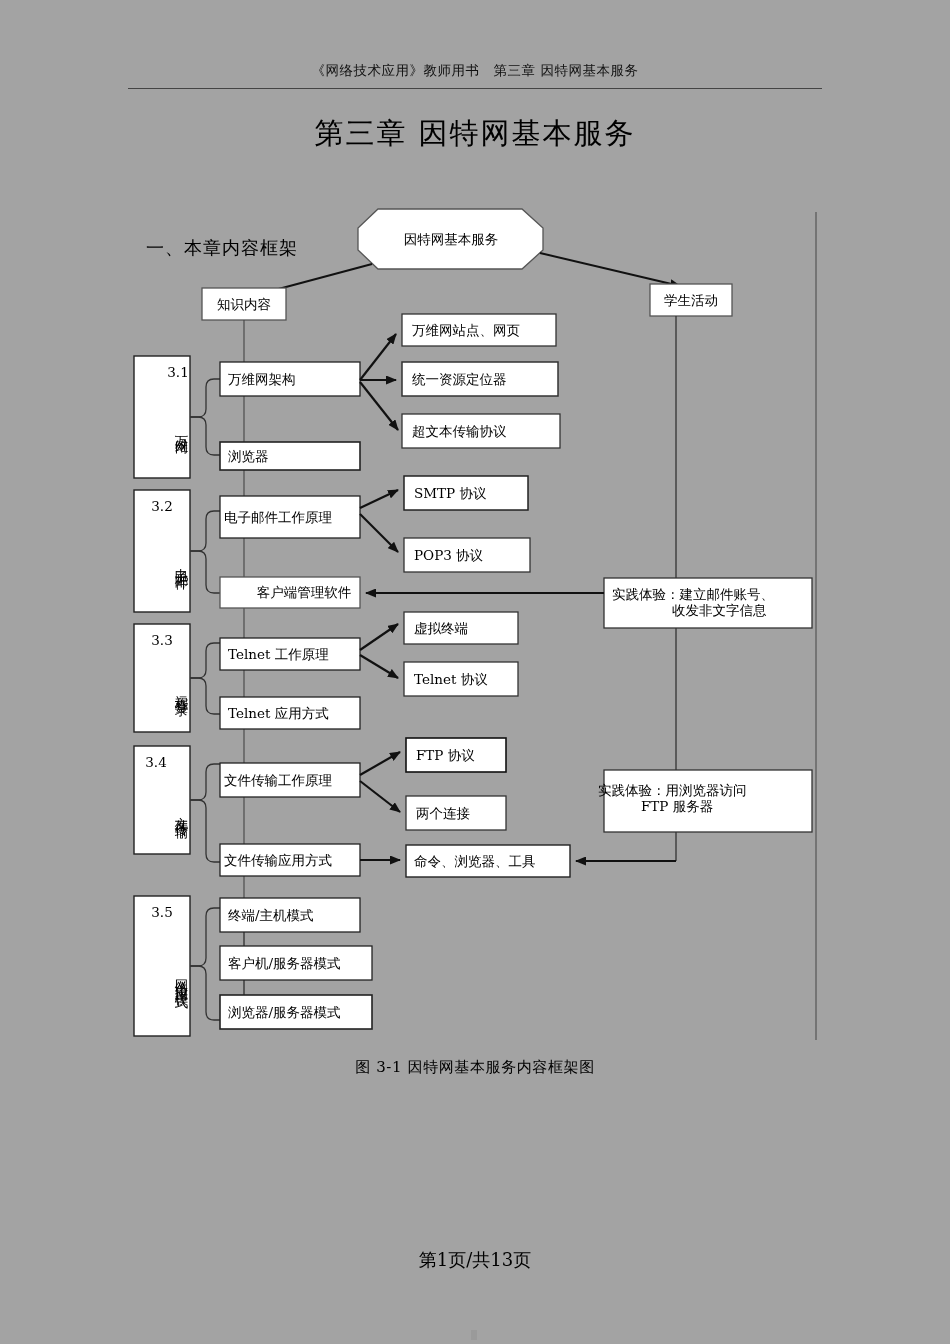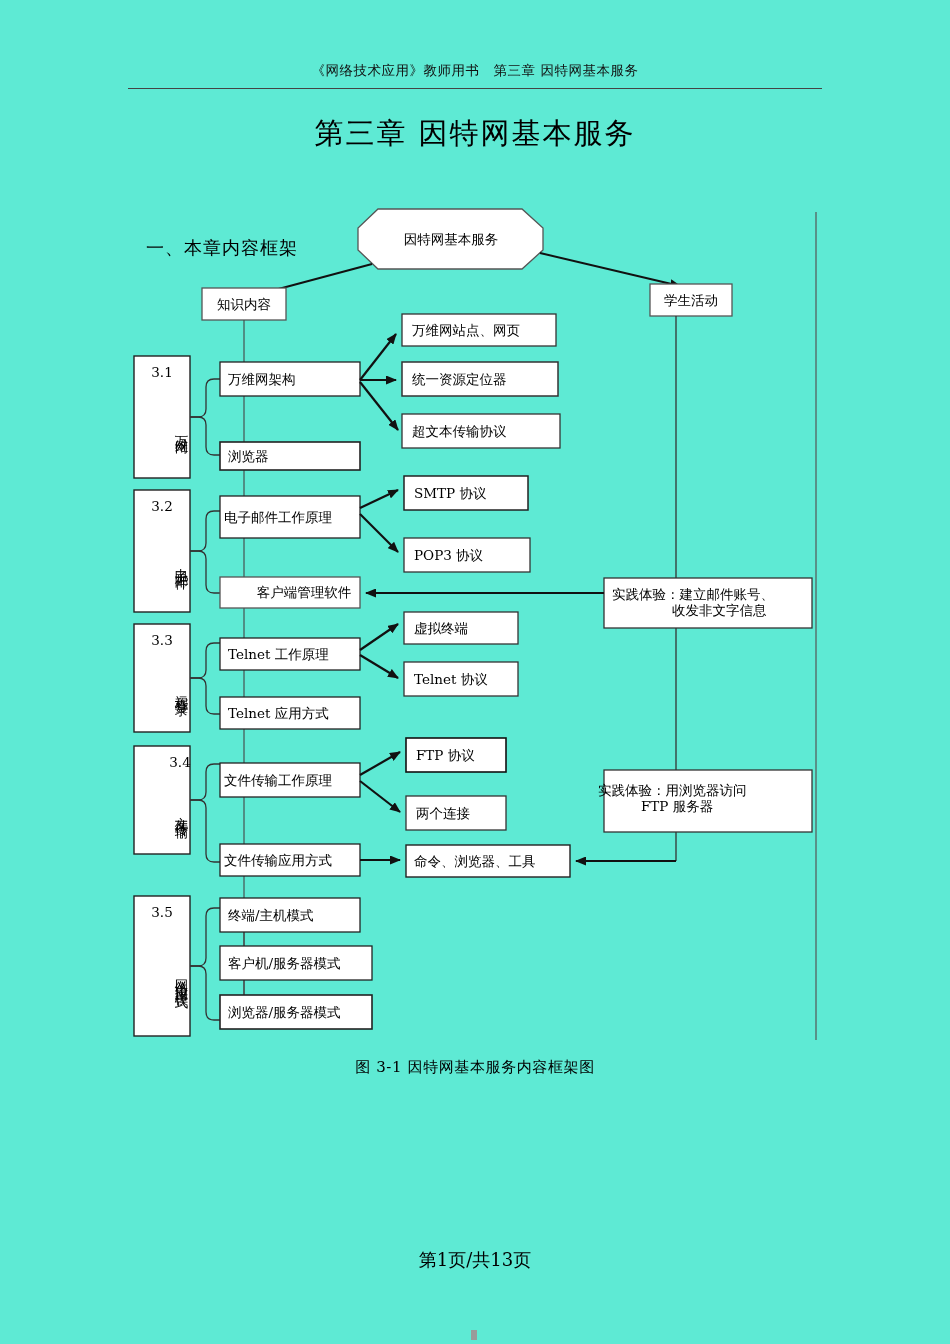--- a/index.html
+++ b/index.html
@@ -8,21 +8,21 @@
     background: #ffffff;
   }
   body {
     font-family: "DejaVu Serif", "Liberation Serif", serif;
     color: #000000;
   }
   .page {
     position: relative;
     width: 950px;
     height: 1344px;
-    background: #5eead4;
+    background: #a3a3a3;
     overflow: hidden;
   }
 
   
   .header {
     position: absolute;
     left: 0;
     top: 62px;
     width: 950px;
     text-align: center;
@@ -244,30 +244,30 @@
 
         <line x1="816" y1="212" x2="816" y2="1040" stroke="#555" stroke-width="1.2"></line>
       </g>
     </svg>
   </div>
 
   <div class="dlabel" style="left:378px; top:231px; width:146px;">因特网基本服务</div>
   <div class="dlabel" style="left:202px; top:296px; width:84px;">知识内容</div>
   <div class="dlabel" style="left:650px; top:292px; width:82px;">学生活动</div>
 
-  <div class="dlabel" style="left:134px; top:364px; width:56px;">3.1</div>
+  <div class="dlabel" style="left:134px; top:364px; width:56px;padding-left:16px;">3.1</div>
   <div class="dlabel vert" style="left:134px; top:386px; width:56px; height:86px; display:flex; align-items:flex-start; justify-content:center;">万维网</div>
 
   <div class="dlabel" style="left:134px; top:498px; width:56px;">3.2</div>
   <div class="dlabel vert" style="left:134px; top:520px; width:56px; height:86px; display:flex; align-items:flex-start; justify-content:center;">电子邮件</div>
 
   <div class="dlabel" style="left:134px; top:632px; width:56px;">3.3</div>
   <div class="dlabel vert" style="left:134px; top:652px; width:56px; height:76px; display:flex; align-items:flex-start; justify-content:center;">远程登录</div>
 
-  <div class="dlabel" style="left:134px; top:754px; width:44px;padding-left:24px;">3.4</div>
+  <div class="dlabel" style="left:134px; top:754px; width:44px;">3.4</div>
   <div class="dlabel vert" style="left:134px; top:774px; width:56px; height:76px; display:flex; align-items:flex-start; justify-content:center;">文件传输</div>
 
   <div class="dlabel" style="left:134px; top:904px; width:56px;">3.5</div>
   <div class="dlabel vert" style="left:134px; top:924px; width:56px; height:108px; display:flex; align-items:flex-start; justify-content:center;">网络应用模式</div>
 
   <div class="dlabel" style="left:228px; top:371px; width:140px; text-align:left;">万维网架构</div>
   <div class="dlabel" style="left:228px; top:448px; width:140px; text-align:left;">浏览器</div>
   <div class="dlabel" style="left:224px; top:509px; width:140px; text-align:left;">电子邮件工作原理</div>
   <div class="dlabel" style="left:226px; top:584px; width:140px; text-align:center;margin-left:8px;">客户端管理软件</div>
   <div class="dlabel" style="left:228px; top:646px; width:140px; text-align:left;">Telnet 工作原理</div>

